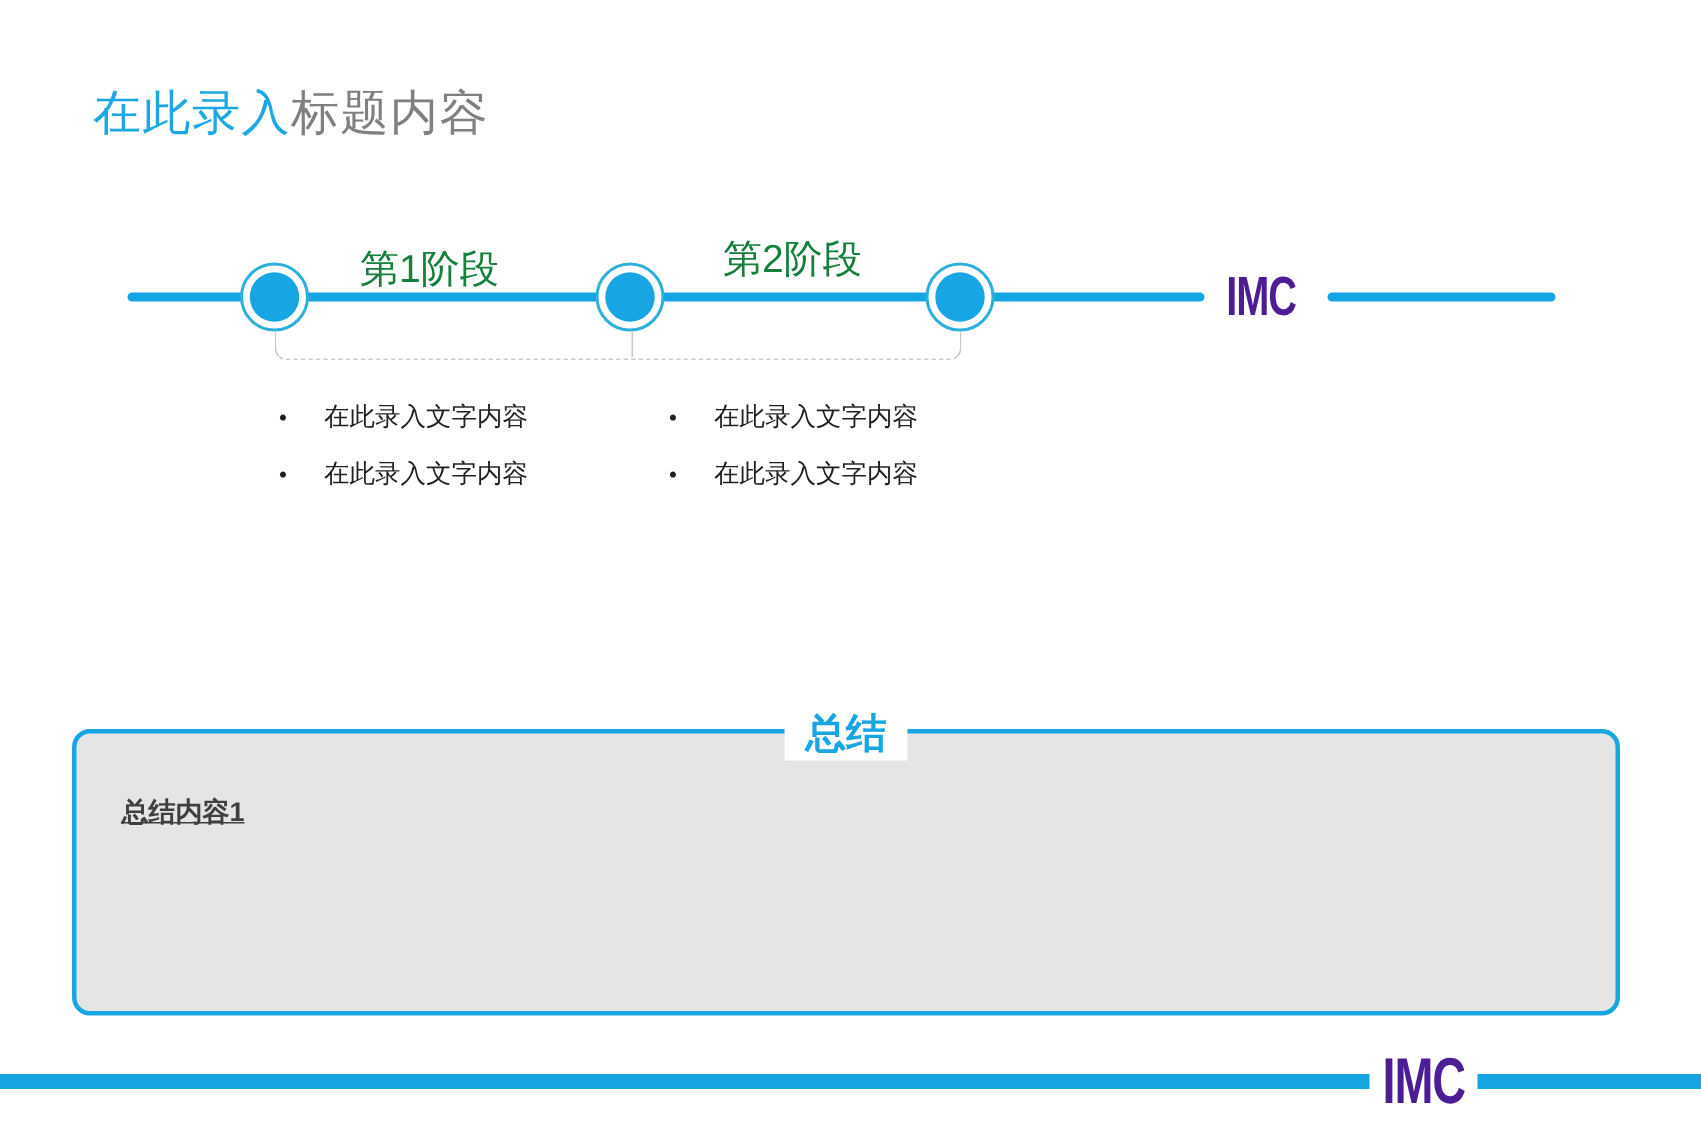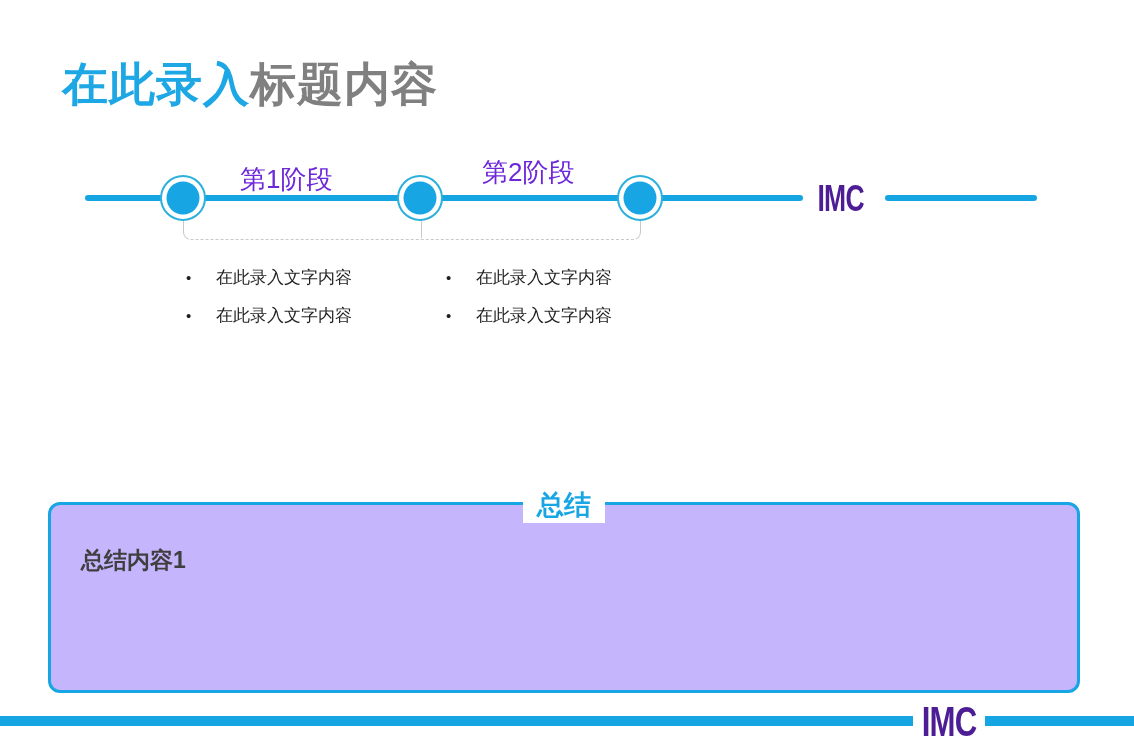--- a/index.html
+++ b/index.html
@@ -8,21 +8,21 @@
     width: 1134px; height: 756px;
     position: relative;
     overflow: hidden;
     font-family: "Liberation Sans", "DejaVu Sans", sans-serif;
   }
   .slide { position: absolute; inset: 0; }
 
   
   .title {
     position: absolute; left: 62px; top: 54px;
-    font-size: 46px; font-weight: bold; letter-spacing: 1px;
+    font-size: 32px; font-weight: normal; letter-spacing: 1px;
     white-space: nowrap;
   }
   .title .hl   { color: #1ea7e5; }
   .title .rest { color: #808080; }
 
   
   .tl-line {
     position: absolute; top: 195px; height: 6px;
     background: #16a5e3; border-radius: 3px; z-index: 1;
   }
@@ -44,21 +44,21 @@
   }
   .node .dot {
     position: absolute; left: 50%; top: 50%; transform: translate(-50%,-50%);
     width: 33px; height: 33px; border-radius: 50%; background: #17a6e3;
   }
   .node.n1 { left: 160px; }
   .node.n2 { left: 397px; }
   .node.n3 { left: 617px; }
 
   .stage-label {
-    position: absolute; font-size: 26px; color: #6d28d9;
+    position: absolute; font-size: 26px; color: #15803d;
     white-space: nowrap; z-index: 2; font-weight: 500;
   }
   .stage-label.s1 { left: 240px; top: 162px; }
   .stage-label.s2 { left: 482px; top: 155px; }
 
   .bracket {
     position: absolute; left: 183px; top: 221px; width: 458px; height: 19px;
     border-left: 1px solid #c9c9c9; border-right: 1px solid #c9c9c9;
     border-bottom: 1px dashed #c9c9c9;
     border-bottom-left-radius: 8px; border-bottom-right-radius: 8px;
@@ -75,31 +75,31 @@
     font-size: 17px; color: #1f1f1f; margin-left: 16px;
   }
   .bullets.col1 { left: 170px; }
   .bullets.col2 { left: 430px; }
   .bullets li { margin-bottom: 15px; white-space: nowrap; }
   .bullets li .b { display: inline-block; width: 30px; color: #1f1f1f; font-size: 15px; }
 
   
   .summary {
     position: absolute; left: 48px; top: 486px; width: 1032px; height: 191px;
-    border: 3px solid #17a6e3; border-radius: 12px; background: #c4b5fd; margin-top: 16px;
+    border: 3px solid #17a6e3; border-radius: 12px; background: #e5e5e5;
   }
   .summary-title {
     position: absolute; top: -18px; left: 50%; transform: translateX(-50%);
     background: #ffffff; padding: 0 14px;
     color: #17a6e3; font-size: 27px; font-weight: bold; white-space: nowrap;
   }
   .summary-items { padding: 40px 0 0 30px; list-style: none; }
   .summary-items li {
-    font-size: 23px; font-weight: bold; color: #3f3f3f;
-    margin-bottom: 18px; white-space: nowrap;
+    font-size: 18px; font-weight: bold; color: #3f3f3f;
+    margin-bottom: 18px; white-space: nowrap; text-decoration: underline;
   }
 
   
   .footer-bar {
     position: absolute; top: 716px; height: 10px; background: #16a5e3;
   }
   .footer-bar.left  { left: 0;     width: 913px; }
   .footer-bar.right { left: 985px; width: 149px; }
 </style>
 </head>

